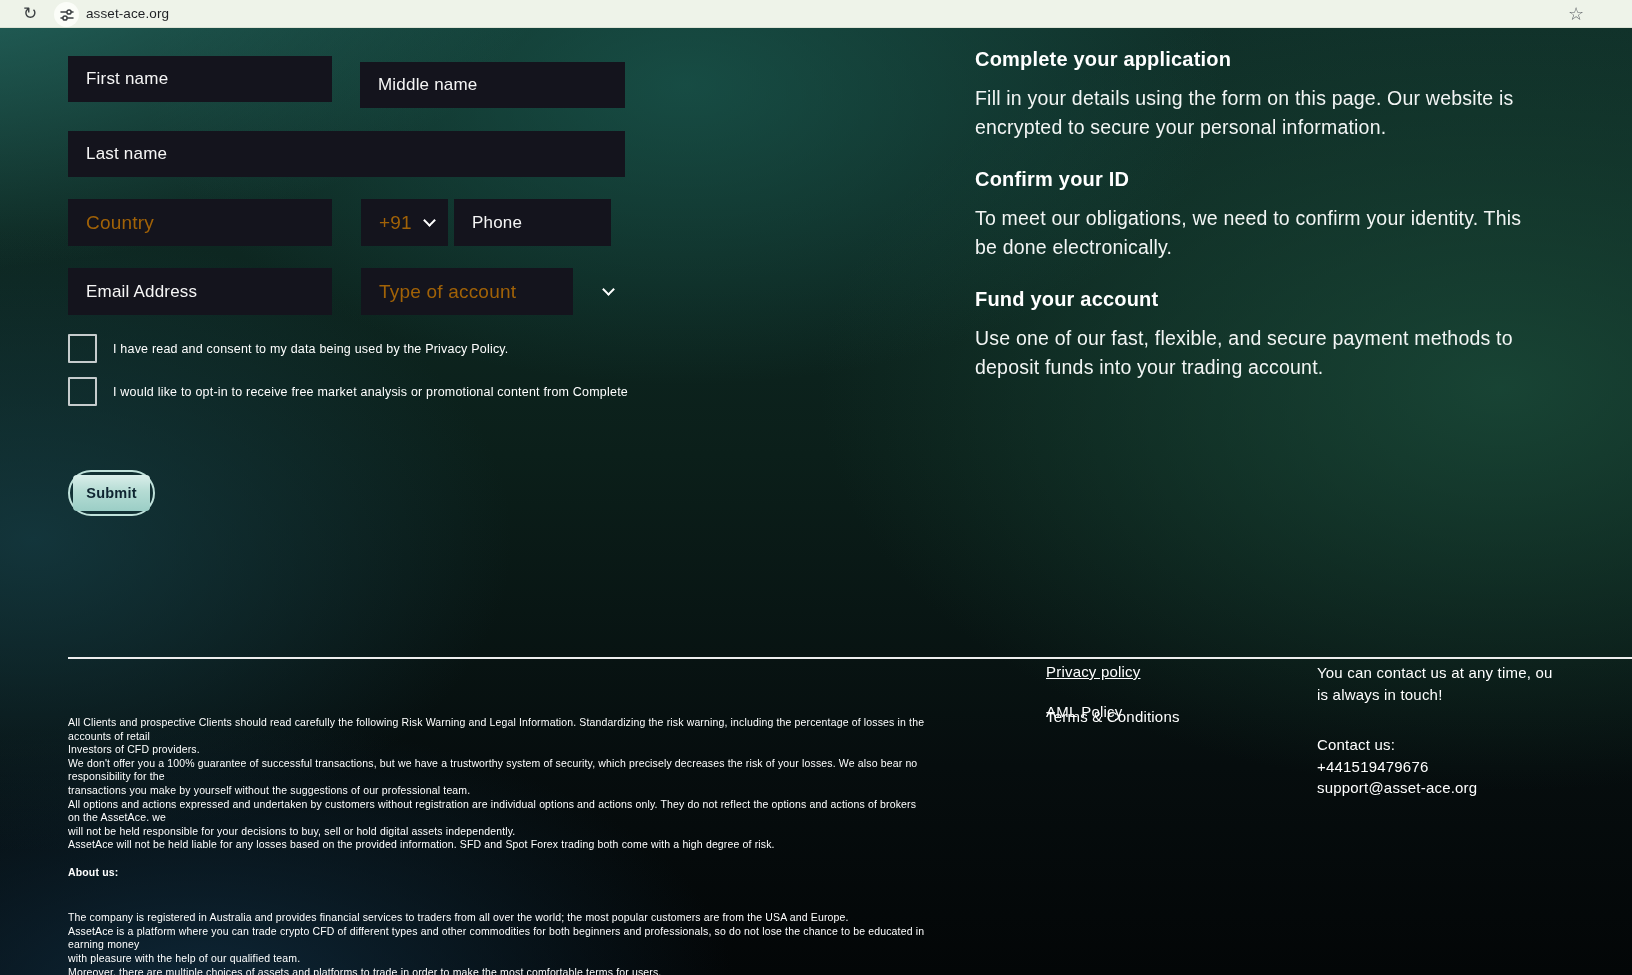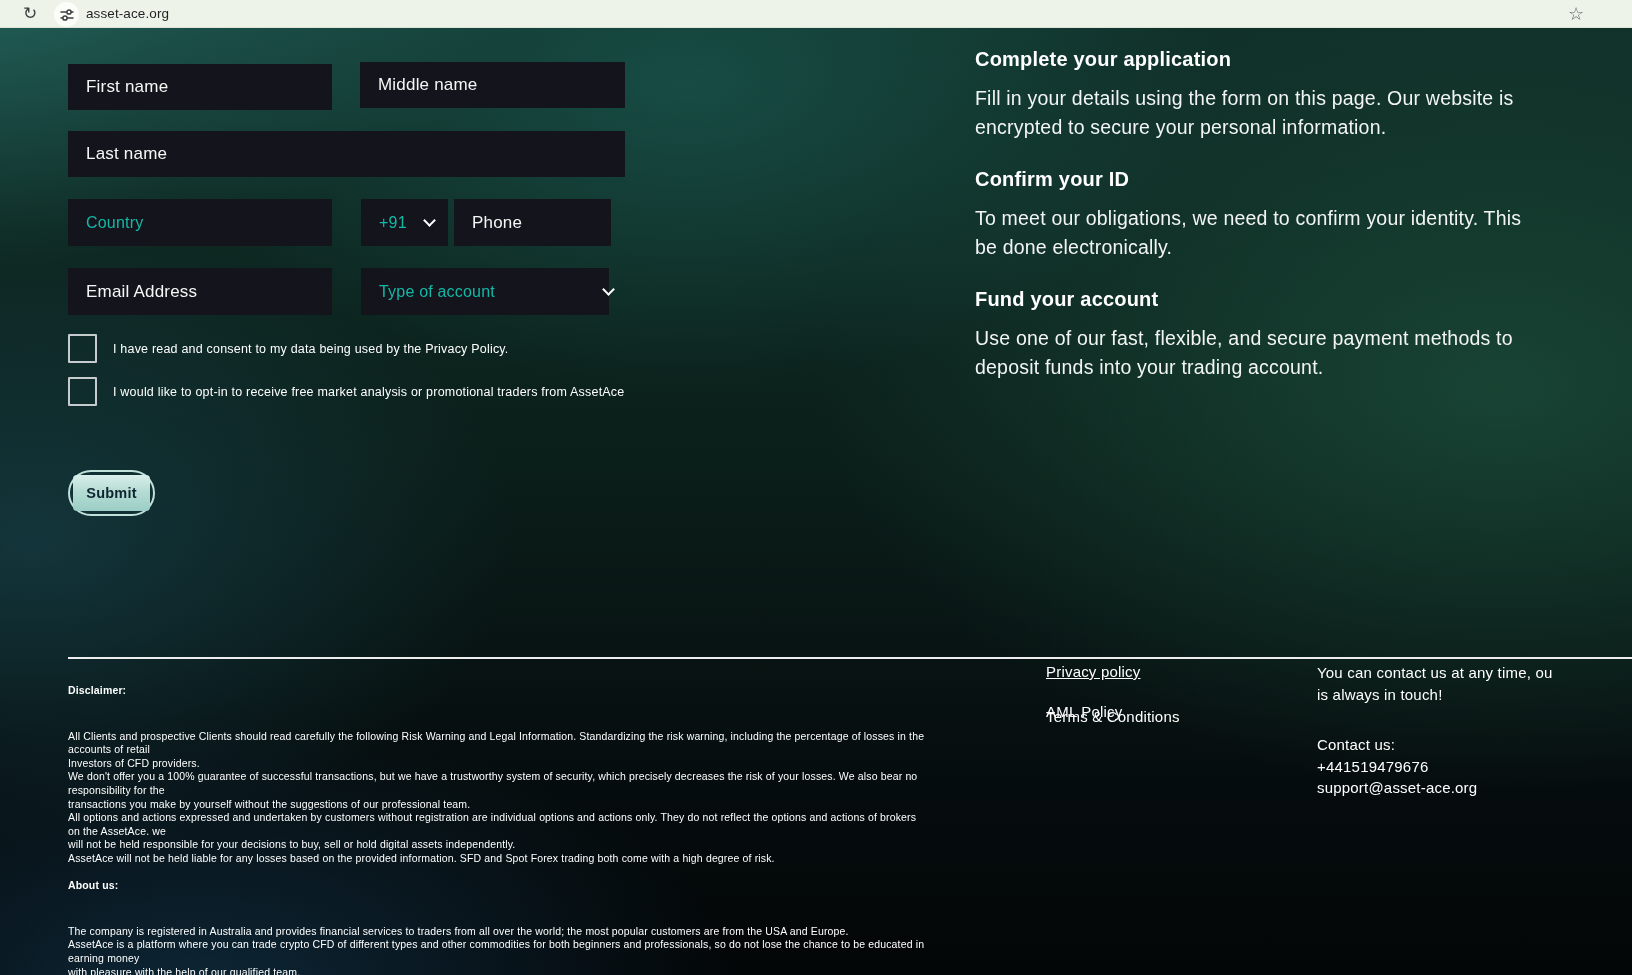--- a/index.html
+++ b/index.html
@@ -44,21 +44,21 @@
   }
 
   
   .fld{
     position:absolute; background:#14141d; border:none; color:#ffffff;
     font-family:"Liberation Sans", sans-serif; font-size:17px; padding:0 18px;
     letter-spacing:.2px; outline:none;
   }
   input.fld::placeholder{ color:#f6f6f6; opacity:1; }
   .sel{
-    position:absolute; background:#14141d; color:#14b8a6; font-size:16px;
+    position:absolute; background:#14141d; color:#a16207; font-size:19px;
     display:flex; align-items:center; padding:0 18px; cursor:pointer; letter-spacing:.2px;
   }
   .chev{
     position:absolute; width:9px; height:9px;
     border-right:2px solid #ffffff; border-bottom:2px solid #ffffff;
     transform:rotate(45deg); top:17px;
   }
   .chk-row{ position:absolute; display:flex; align-items:center; }
   .chk{
     width:29px; height:29px; border:2px solid #c6cccd; background:transparent;
@@ -126,47 +126,47 @@
         <circle cx="5" cy="10" r="2.1" fill="#fbfdf8" stroke="#3c4043" stroke-width="1.5"></circle>
       </svg>
     </div>
     <div class="url-text">asset-ace.org</div>
     <div class="bookmark-star">☆</div>
   </div>
 
   <div class="page">
 
     <div>
-      <input class="fld" style="left: 68px; top: 36px; width: 264px; height: 46px;" placeholder="First name">
+      <input class="fld" style="left: 68px; top: 28px; width: 264px; height: 46px;" placeholder="First name">
       <input class="fld" style="left: 360px; top: 34px; width: 265px; height: 46px;" placeholder="Middle name">
       <input class="fld" style="left: 68px; top: 103px; width: 557px; height: 46px;" placeholder="Last name">
 
       <div class="sel" style="left:68px; top:171px; width:264px; height:47px;">
         <span>Country</span>
         <span class="chev" style="left:311px;"></span>
       </div>
       <div class="sel" style="left:361px; top:171px; width:87px; height:47px;">
         <span>+91</span>
         <span class="chev" style="left:64px;"></span>
       </div>
       <input class="fld" style="left: 454px; top: 171px; width: 157px; height: 47px;" placeholder="Phone">
 
       <input class="fld" style="left: 68px; top: 240px; width: 264px; height: 47px;" placeholder="Email Address">
-      <div class="sel" style="left:361px; top:240px; width:248px; height:47px;">
+      <div class="sel" style="left:361px; top:240px; width:212px; height:47px;">
         <span>Type of account</span>
         <span class="chev" style="left:243px;"></span>
       </div>
 
       <div class="chk-row" style="left:68px; top:306px;">
         <div class="chk"></div>
         <div class="chk-label">I have read and consent to my data being used by the Privacy Policy.</div>
       </div>
       <div class="chk-row" style="left:68px; top:349px;">
         <div class="chk"></div>
-        <div class="chk-label">I would like to opt-in to receive free market analysis or promotional traders from AssetAce</div>
+        <div class="chk-label">I would like to opt-in to receive free market analysis or promotional content from Complete</div>
       </div>
 
       <div class="submit-outer">
         <button class="submit-inner">Submit</button>
       </div>
     </div>
 
     <div class="steps">
       <div class="step-title" style="top:20px;">Complete your application</div>
       <div class="step-body" style="top:56px;">Fill in your details using the form on this page. Our website is
@@ -175,21 +175,20 @@
       <div class="step-body" style="top:176px;">To meet our obligations, we need to confirm your identity. This
 be done electronically.</div>
       <div class="step-title" style="top:260px;">Fund your account</div>
       <div class="step-body" style="top:296px;">Use one of our fast, flexible, and secure payment methods to
 deposit funds into your trading account.</div>
     </div>
 
     <div class="footer-divider"></div>
 
     <div class="footer-left">
-      <div class="f-title">Disclaimer:</div>
       <div class="f-body">All Clients and prospective Clients should read carefully the following Risk Warning and Legal Information. Standardizing the risk warning, including the percentage of losses in the accounts of retail
 Investors of CFD providers.
 We don't offer you a 100% guarantee of successful transactions, but we have a trustworthy system of security, which precisely decreases the risk of your losses. We also bear no responsibility for the
 transactions you make by yourself without the suggestions of our professional team.
 All options and actions expressed and undertaken by customers without registration are individual options and actions only. They do not reflect the options and actions of brokers on the AssetAce. we
 will not be held responsible for your decisions to buy, sell or hold digital assets independently.
 AssetAce will not be held liable for any losses based on the provided information. SFD and Spot Forex trading both come with a high degree of risk.</div>
       <div class="f-gap"></div>
       <div class="f-title">About us:</div>
       <div class="f-body">The company is registered in Australia and provides financial services to traders from all over the world; the most popular customers are from the USA and Europe.

